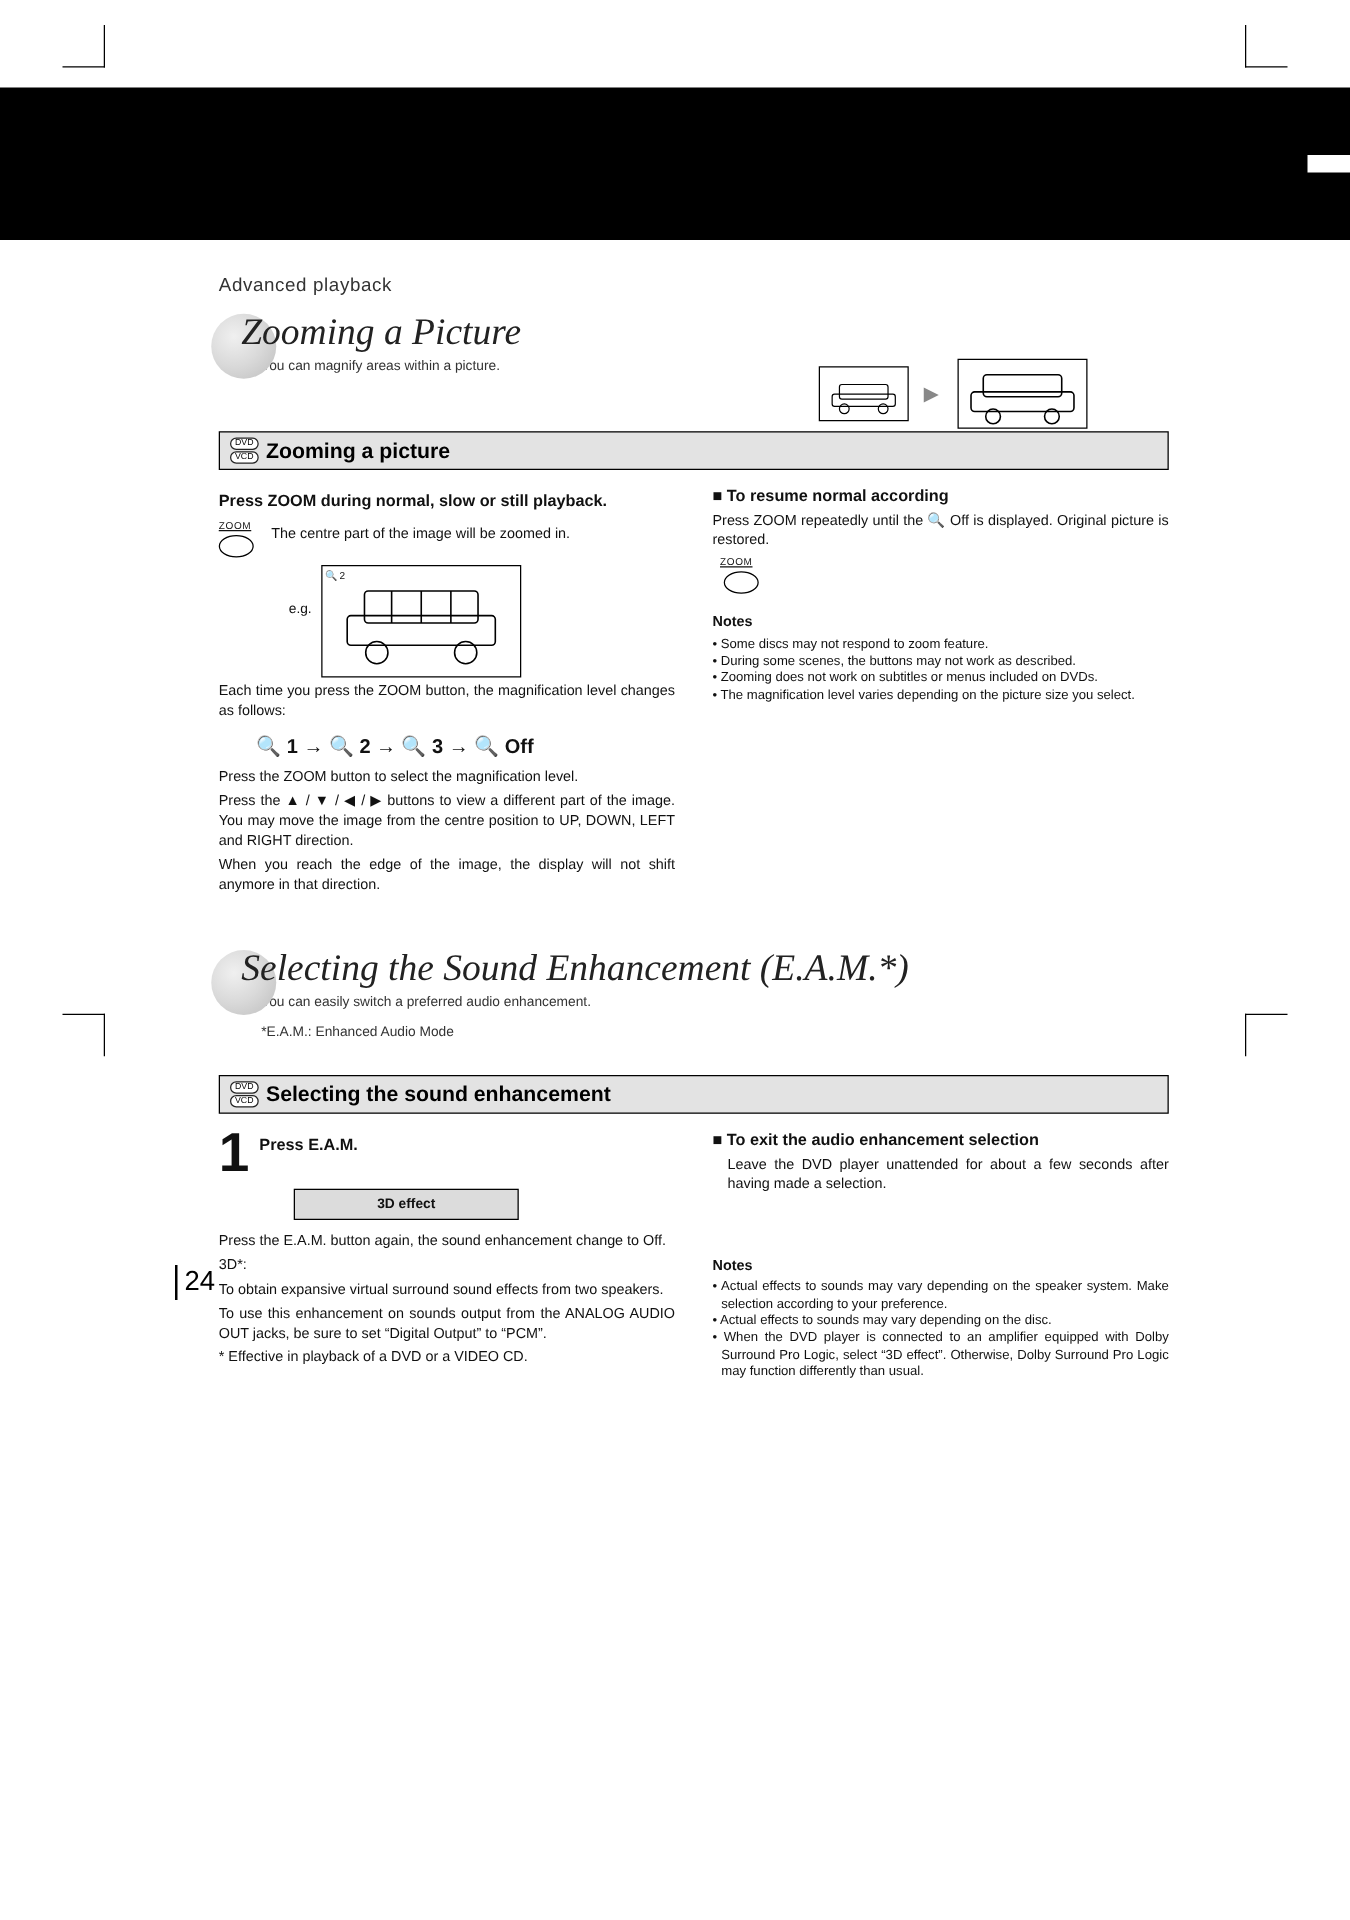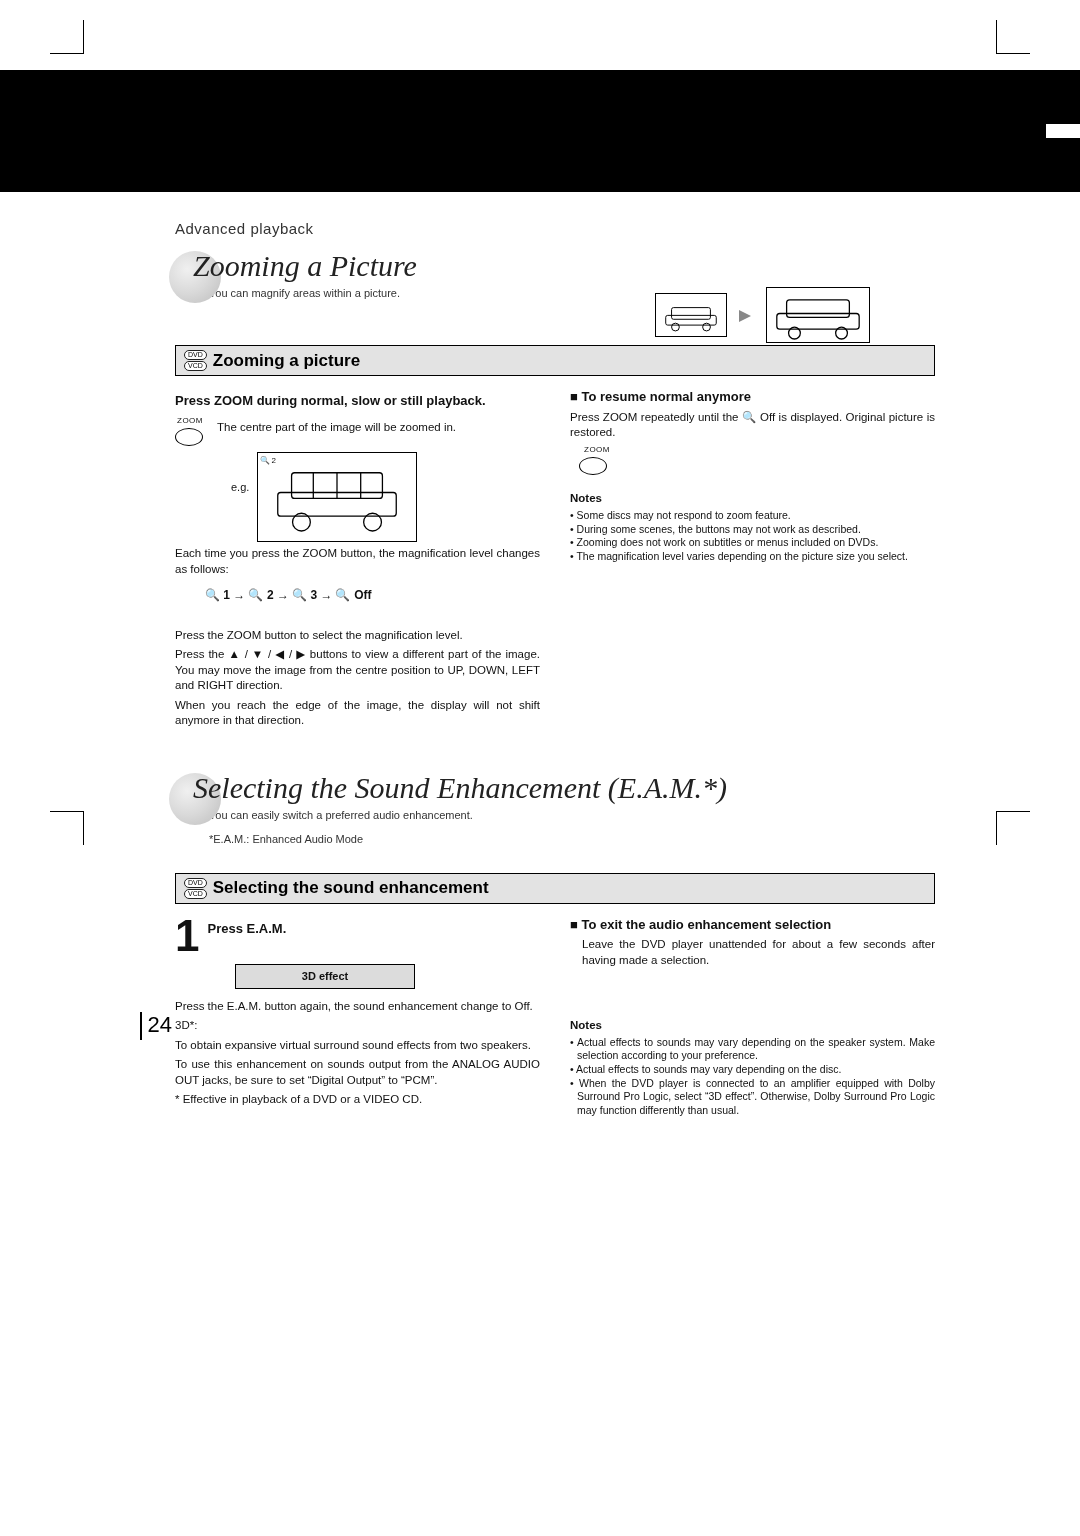--- a/index.html
+++ b/index.html
@@ -19,25 +19,25 @@
   .zoom-arrow { width: 14px; height: 14px; display: inline-block; vertical-align: middle; margin: 0 8px; position: relative; }
   .zoom-arrow::after { content: ""; position: absolute; left: 0; top: 2px; border-left: 12px solid #888; border-top: 6px solid transparent; border-bottom: 6px solid transparent; }
   .bar-heading { margin-top: 44px; background: #e3e3e3; border: 1px solid #000; padding: 4px 8px; display: flex; align-items: center; gap: 6px; }
   .bar-heading .fmt { font-size: 7px; line-height: 8px; border: 1px solid #222; border-radius: 6px; padding: 0 3px; background: #fff; }
   .bar-heading .fmt-wrap { display: flex; flex-direction: column; gap: 1px; }
   .bar-heading .txt { font-size: 17px; font-weight: bold; }
   .two-col { display: flex; gap: 30px; margin-top: 10px; }
   .col { width: 50%; font-size: 11.5px; line-height: 1.35; color: #111; }
   .col p { margin: 4px 0; text-align: justify; }
   .step-title { font-size: 13px; font-weight: bold; margin: 6px 0; }
-  .btn-icon { display: inline-block; text-align: right; }
+  .btn-icon { display: inline-block; text-align: left; text-decoration: underline; }
   .btn-icon .lbl { font-size: 8px; letter-spacing: .5px; }
   .btn-icon .ring { width: 28px; height: 18px; border: 1.5px solid #000; border-radius: 50%; margin: 2px auto 0; }
   .eg-box { border: 1px solid #000; width: 160px; height: 90px; position: relative; margin-left: 4px; }
-  .mag-seq { margin: 10px 0 24px 30px; font-size: 12px; font-weight: bold; }
+  .mag-seq { margin: 10px 0 6px 30px; font-size: 16px; font-weight: bold; }
   .sub-hd { font-size: 13px; font-weight: bold; margin-top: 2px; }
   .sub-hd::before { content: "■ "; }
   .notes-hd { font-size: 11.5px; font-weight: bold; margin-top: 16px; }
   ul.notes { list-style: none; padding: 0; margin-top: 2px; }
   ul.notes li { font-size: 10.5px; line-height: 1.3; text-indent: -7px; padding-left: 7px; text-align: justify; }
   ul.notes li::before { content: "• "; }
   .eg-lbl { font-size: 11px; display: inline-block; vertical-align: top; margin-top: 28px; }
   .tiny-tag { position: absolute; top: 3px; left: 3px; font-size: 8px; }
   .tiny-tag::before { content: "🔍"; font-size: 8px; margin-right: 1px; }
   .osd-box { border: 1.5px solid #000; background: #dcdcdc; width: 180px; text-align: center; padding: 4px 0; font-size: 11px; font-weight: bold; margin: 6px 0 10px 60px; }
@@ -133,21 +133,21 @@
         </span>
       </div>
       <p>Each time you press the ZOOM button, the magnification level changes as follows:</p>
       <div class="mag-seq">🔍 1   →   🔍 2   →   🔍 3   → 🔍 Off</div>
       <p>Press the ZOOM button to select the magnification level.</p>
       <p>Press the ▲ / ▼ / ◀ / ▶ buttons to view a different part of the image. You may move the image from the centre position to UP, DOWN, LEFT and RIGHT direction.</p>
       <p>When you reach the edge of the image, the display will not shift anymore in that direction.</p>
     </div>
 
     <div class="col">
-      <div class="sub-hd">To resume normal anymore</div>
+      <div class="sub-hd">To resume normal according</div>
       <p>Press ZOOM repeatedly until the 🔍 Off is displayed. Original picture is restored.</p>
       <span class="btn-icon" style="margin:2px 0 0 6px; display:block; width:34px;">
         <div class="lbl">ZOOM</div>
         <div class="ring"></div>
       </span>
       <div class="notes-hd">Notes</div>
       <ul class="notes">
         <li>Some discs may not respond to zoom feature.</li>
         <li>During some scenes, the buttons may not work as described.</li>
         <li>Zooming does not work on subtitles or menus included on DVDs.</li>

